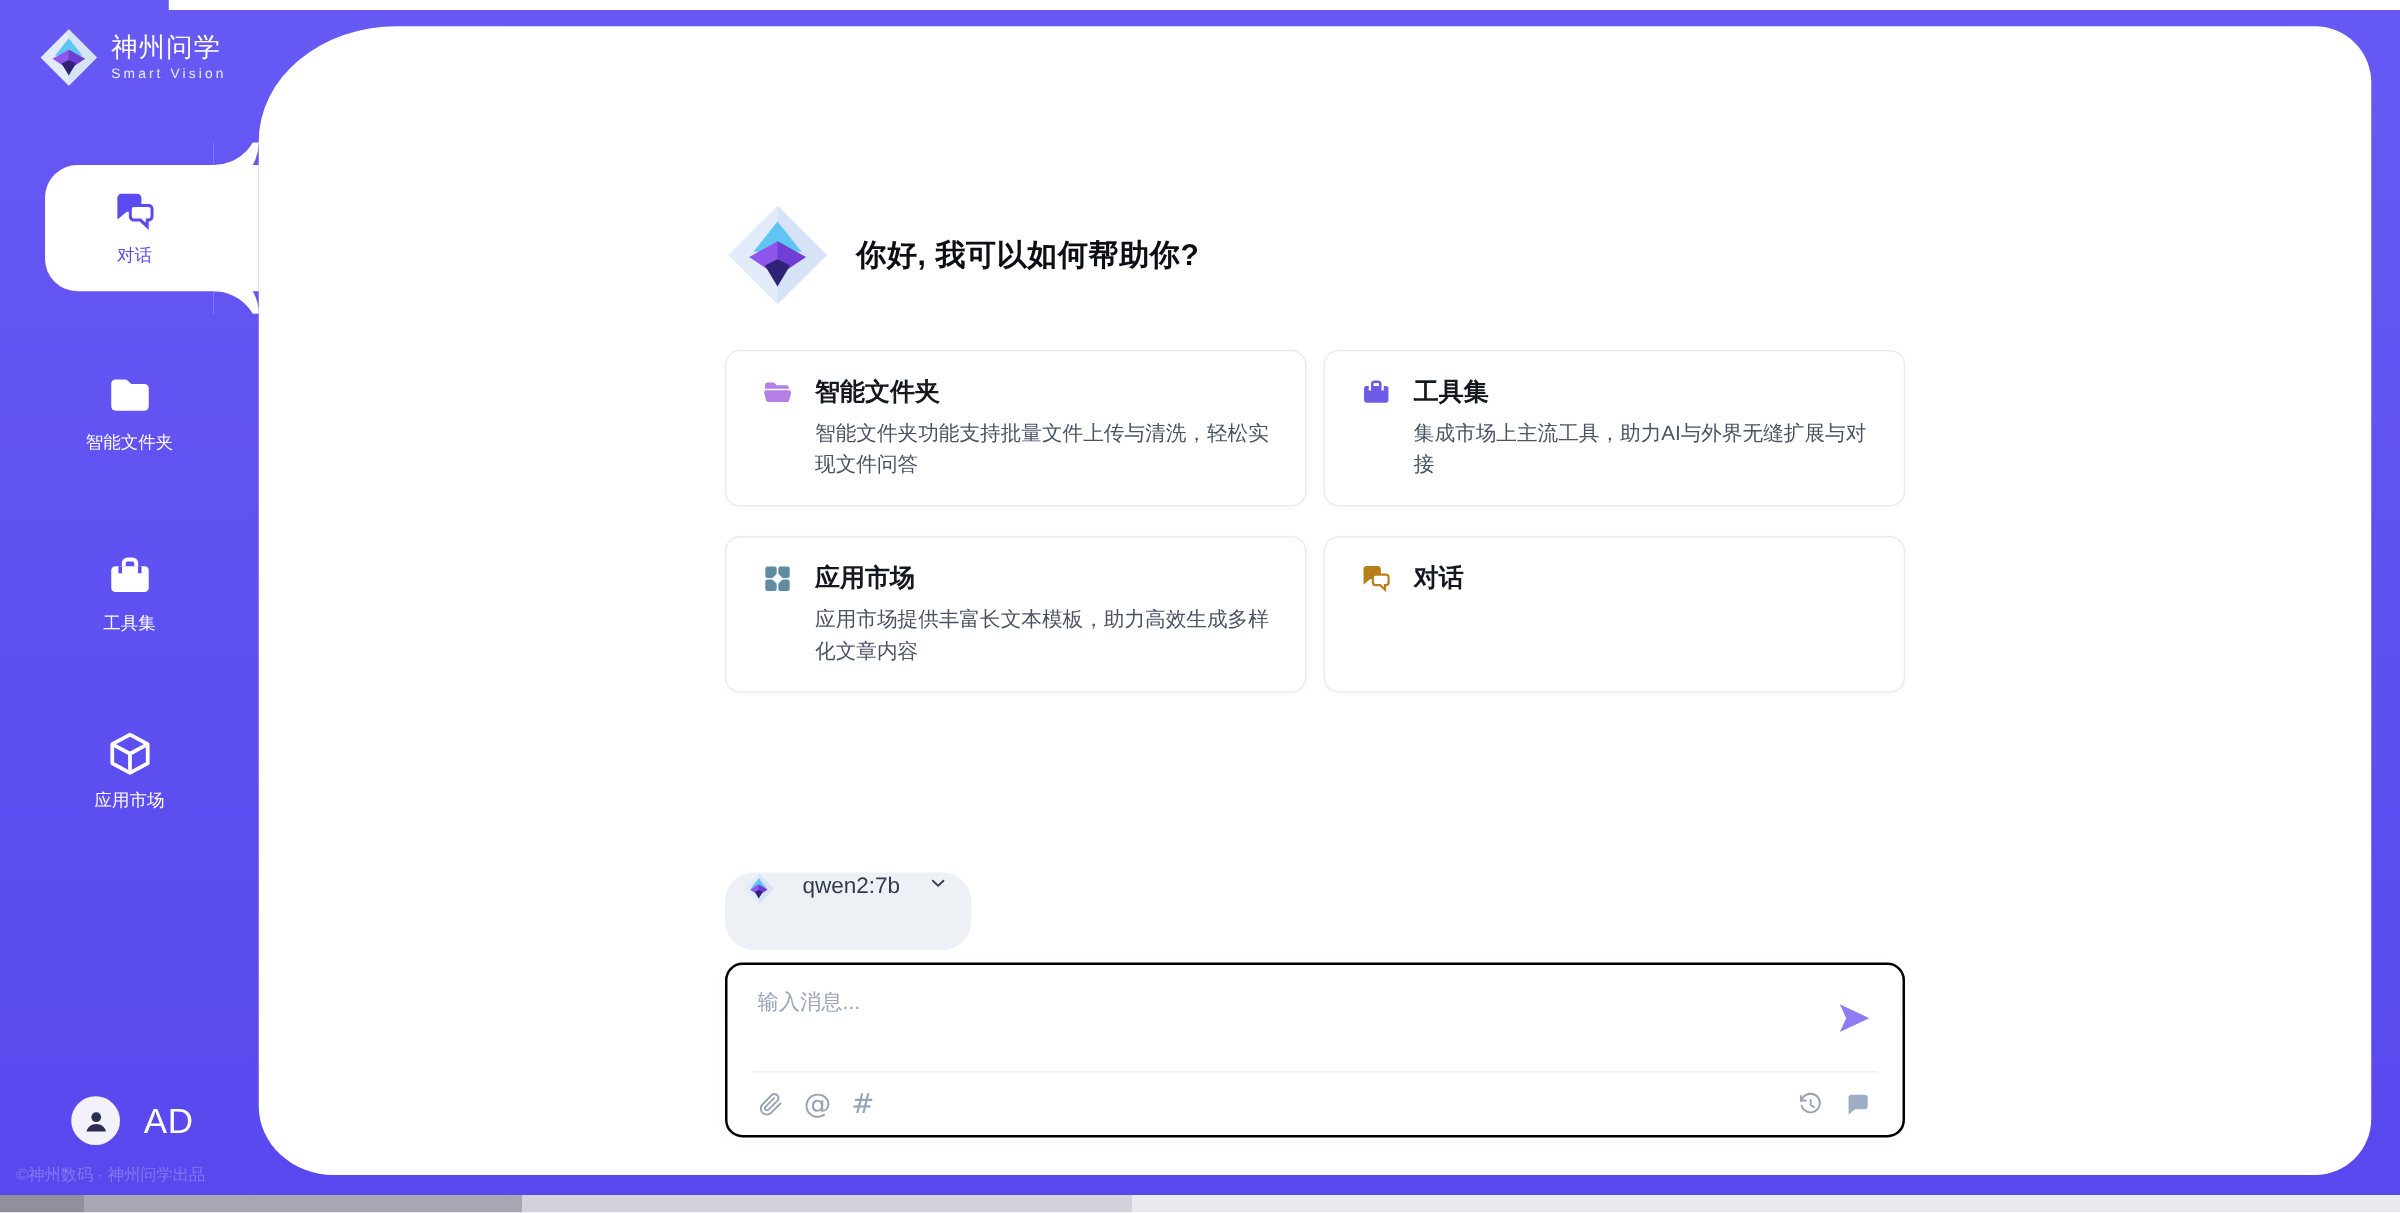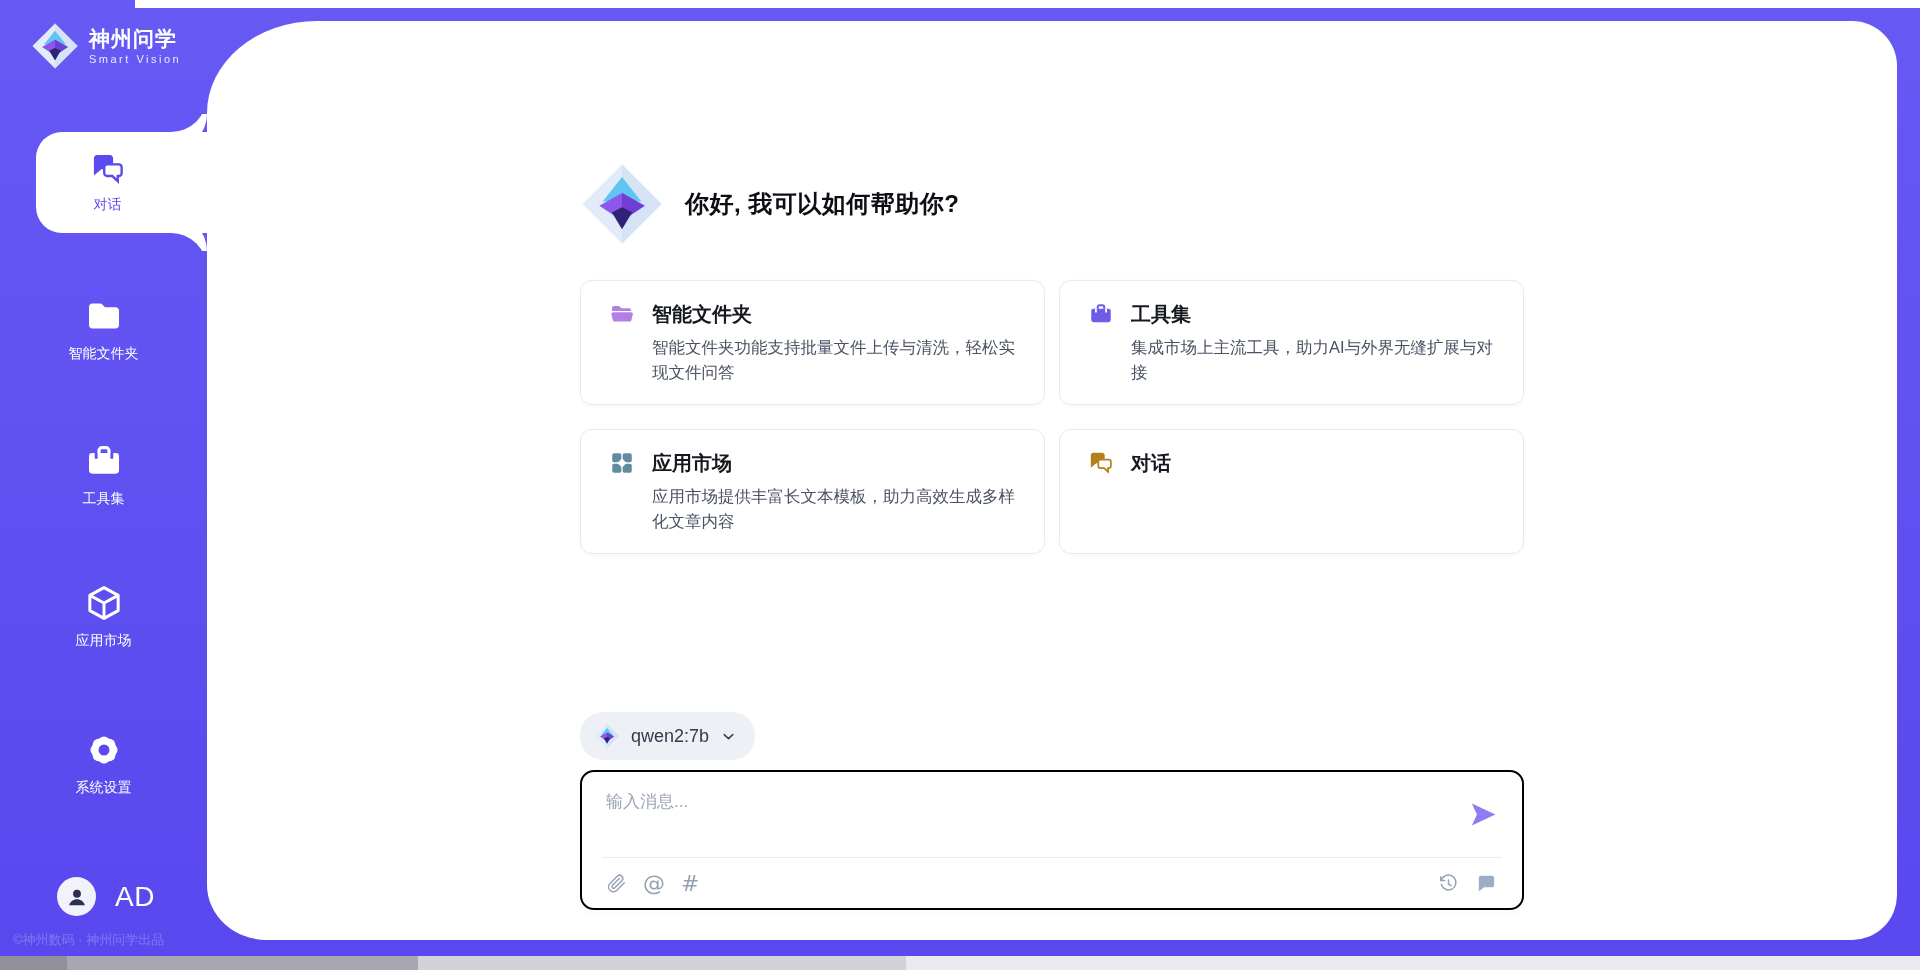--- a/index.html
+++ b/index.html
@@ -18,21 +18,21 @@
   .top-patch { position:absolute; left:0; top:0; width:135px; height:8px; background:#6759f4; }
   .hscrollbar {
     position:absolute; left:0; bottom:0; width:1920px; height:14px;
     background:linear-gradient(90deg,#8f909c 0 67px,#a6a7b3 67px 418px,#d2d3da 418px 906px,#e9eaef 906px 100%);
   }
 
   
   .sidebar { position:absolute; left:0; top:0; width:207px; height:100%; }
   .brand { position:absolute; left:31px; top:14px; display:flex; align-items:center; gap:10px; }
   .brand .gem { width:48px; height:48px; }
-  .brand-title { color:#fff; font-size:21px; font-weight:700; letter-spacing:1px; line-height:24px; }
+  .brand-title { color:#fff; font-size:21px; font-weight:400; letter-spacing:1px; line-height:24px; }
   .brand-sub { color:#e9ecff; font-size:11px; letter-spacing:2.5px; margin-top:2px; }
 
   .nav-tab {
     position:absolute; left:36px; right:0; top:124px; height:101px;
     background:#fff; border-radius:26px 0 0 26px; cursor:pointer;
   }
   .nav-tab::before {
     content:""; position:absolute; right:0; top:-36px; width:36px; height:36px;
     border-bottom-right-radius:36px; box-shadow:0 18px 0 0 #fff;
   }
@@ -78,21 +78,21 @@
     padding:20px 24px 0 28px; cursor:pointer; box-shadow:0 1px 4px rgba(70,70,120,.04);
   }
   .card-head { display:flex; align-items:center; gap:17px; }
   .card-icon { width:26px; height:26px; flex:0 0 26px; }
   .card-title { font-size:20px; font-weight:700; color:#15181f; line-height:26px; }
   .card-desc { margin:8px 0 0 43px; width:372px; font-size:16.5px; line-height:25px; color:#4a5263; }
 
   .spacer { flex:1; }
 
   .model-pill {
-    height:48px; width:fit-content; display:flex; align-items:center; gap:11px;
+    height:62px; width:fit-content; display:flex; align-items:flex-start; gap:22px;
     background:#edf0f5; border-radius:23px; padding:0 18px 0 14px; cursor:pointer;
   }
   .model-pill .gem { width:26px; height:26px; }
   .model-name { font-size:18px; color:#333b4b; }
   .chev { width:17px; height:17px; }
 
   .input-box {
     position:relative; margin:10px 0 30px 0; height:140px; width:944px;
     border:2px solid #000000; border-radius:14px; background:#fff;
     box-shadow:0 2px 10px rgba(70,70,120,.03);
@@ -172,28 +172,20 @@
 
     <div class="nav-item" style="top:575px">
       <svg class="nav-icon" viewBox="0 0 24 24" fill="none" stroke="#ffffff" stroke-width="1.8" stroke-linejoin="round">
         <path d="M12 2.8 20.5 7.4 V16.6 L12 21.2 3.5 16.6 V7.4 Z"></path>
         <path d="M3.5 7.4 12 12 20.5 7.4"></path>
         <path d="M12 12 V21.2"></path>
       </svg>
       <span class="nav-label">应用市场</span>
     </div>
 
-    <div class="nav-item" style="top:722px">
-      <svg class="nav-icon" viewBox="0 0 24 24">
-        <rect x="5.2" y="5.2" width="13.6" height="13.6" rx="3.6" fill="#ffffff"></rect>
-        <rect x="5.2" y="5.2" width="13.6" height="13.6" rx="3.6" fill="#ffffff" transform="rotate(45 12 12)"></rect>
-        <circle cx="12" cy="12" r="3.3" fill="#5949ef"></circle>
-      </svg>
-      <span class="nav-label">系统设置</span>
-    </div>
 
     <div class="user-row">
       <div class="avatar">
         <svg viewBox="0 0 24 24" fill="#2a2f52">
           <circle cx="12" cy="9" r="3.6"></circle>
           <path d="M4.8 19.6c.9-3.5 3.8-5.5 7.2-5.5s6.3 2 7.2 5.5z"></path>
         </svg>
       </div>
       <span class="user-name">AD</span>
     </div>

